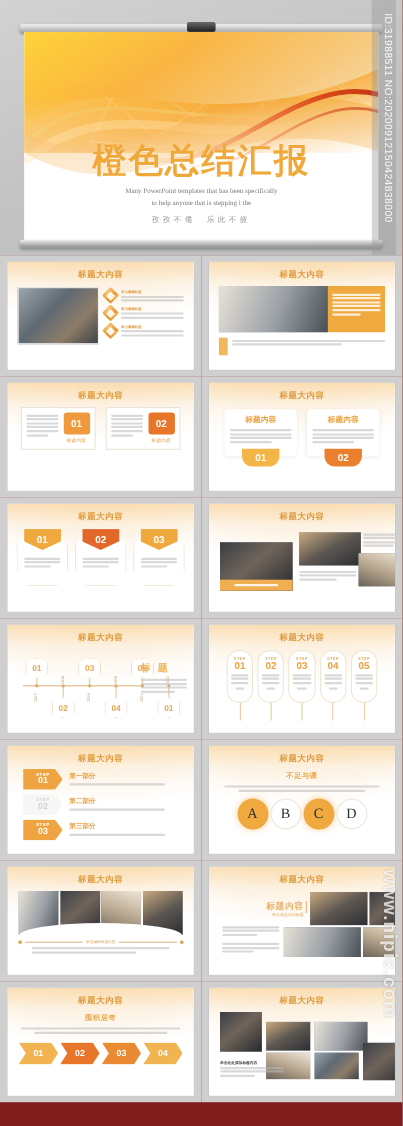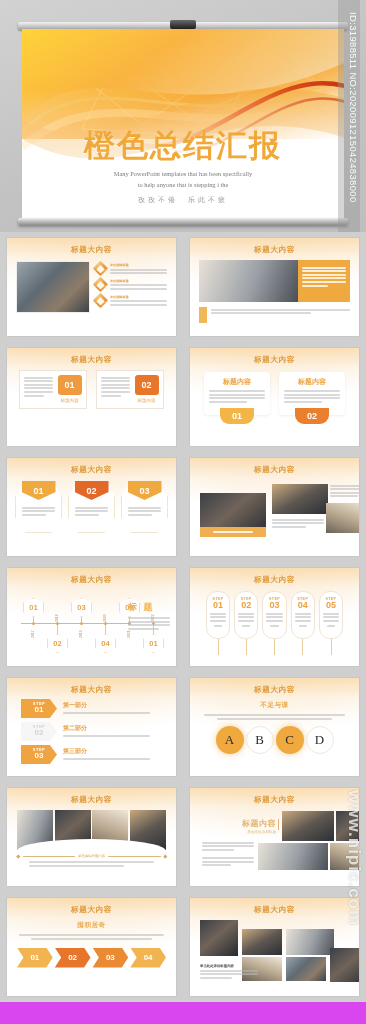--- a/index.html
+++ b/index.html
@@ -3,21 +3,21 @@
 <meta charset="utf-8">
 <style>
   * { box-sizing: border-box; margin:0; padding:0; }
   html,body { width:366px; height:1024px; }
   body {
     font-family: "Liberation Sans", "DejaVu Sans", sans-serif;
     background:#c9c9c9;
     position:relative;
     overflow:hidden;
   }
-  .page { position:relative; width:366px; height:1024px; background:#d946ef; }
+  .page { position:relative; width:366px; height:1024px; background:#7f1d1d; }
 
   
   .hero { position:absolute; left:0; top:0; width:366px; height:232px;
           background:linear-gradient(160deg,#d2d2d2 0%,#c2c2c2 55%,#bfbfbf 100%); }
   .screen-bar-top { position:absolute; left:18px; top:22px; width:330px; height:8px;
       background:linear-gradient(#f4f4f4,#c6c6c6 55%,#9e9e9e);
       border-radius:2px; box-shadow:0 1px 2px rgba(0,0,0,.35); }
   .screen-knob { position:absolute; left:50%; top:20px; transform:translateX(-50%);
       width:26px; height:9px; background:linear-gradient(#6a6a6a,#1d1d1d);
       border-radius:2px; }

